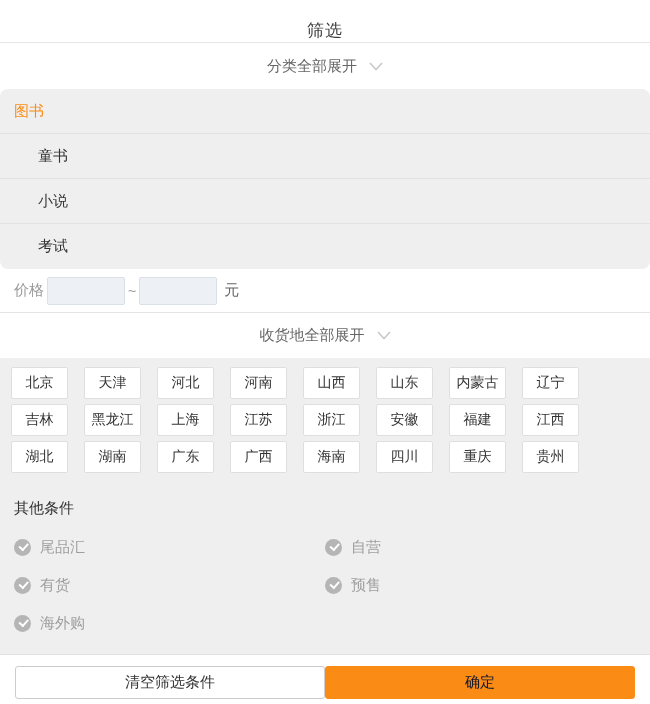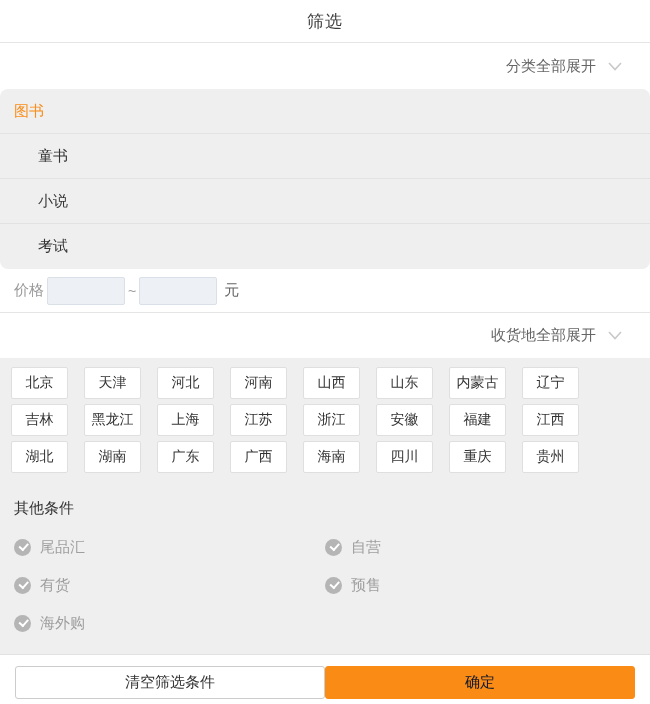--- a/index.html
+++ b/index.html
@@ -17,27 +17,27 @@
   }
   *{box-sizing:border-box;margin:0;padding:0;}
   html,body{width:650px;}
   body{
     font-family:"Liberation Sans","DejaVu Sans",sans-serif;
     width:650px;height:704px;overflow:hidden;background:#ffffff;
     color:var(--text-dark);
   }
   .panel{width:650px;height:704px;display:flex;flex-direction:column;}
   .hdr{
-    height:43px;flex:0 0 43px;display:flex;align-items:center;justify-content:center;
+    height:43px;flex:0 0 43px;display:flex;align-items:flex-end;justify-content:center;
     border-bottom:1px solid var(--line);background:#fff;
   }
   .hdr-title{font-size:17px;color:#3c3c3c;letter-spacing:1px;}
   .sec-row{
-    height:46px;flex:0 0 46px;display:flex;align-items:center;justify-content:flex-end;
-    padding:0 28px;background:#fff;font-family:Liberation Serif, serif;
+    height:46px;flex:0 0 46px;display:flex;align-items:center;justify-content:center;
+    padding:0 16px;background:#fff;font-family:Liberation Serif, serif;
   }
   .sec-row .lbl{font-size:15px;color:var(--text-mid);}
   .expand{display:flex;align-items:center;gap:12px;cursor:pointer;}
   .expand .exp-lbl{font-size:15px;color:var(--text-mid);}
   .chev{display:inline-block;line-height:0;}
   .cat-list{background:var(--section-bg);border-radius:8px;}
   .cat-row{
     height:45px;display:flex;align-items:center;padding-left:14px;
     font-size:15px;border-bottom:1px solid var(--line-soft);cursor:pointer;
   }

